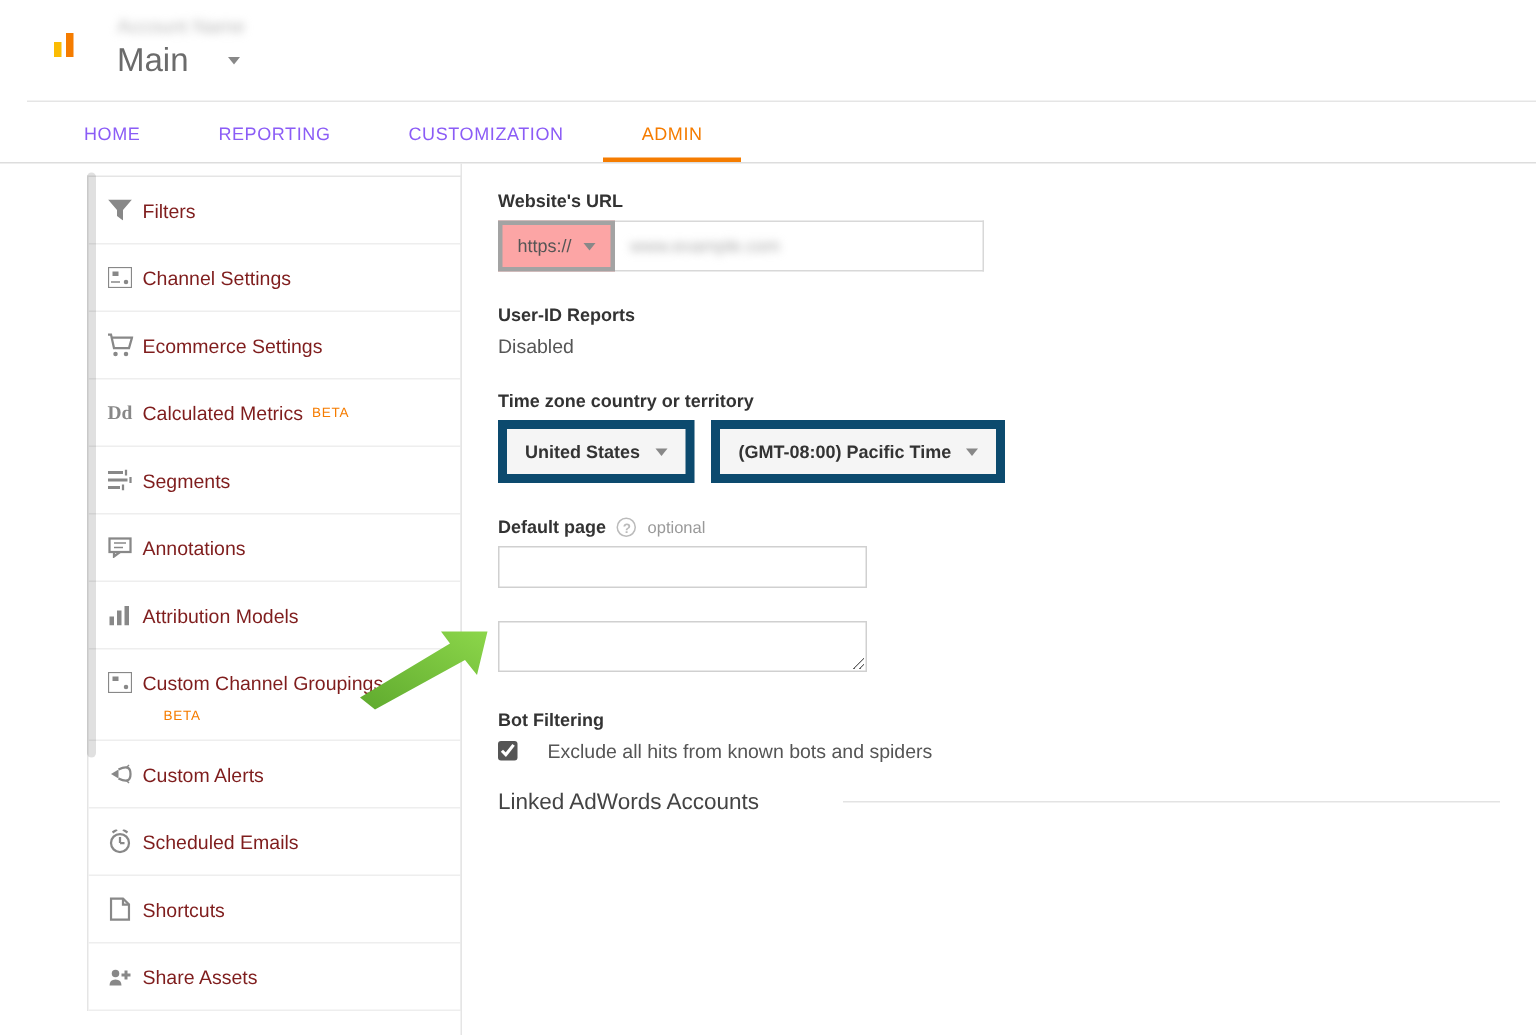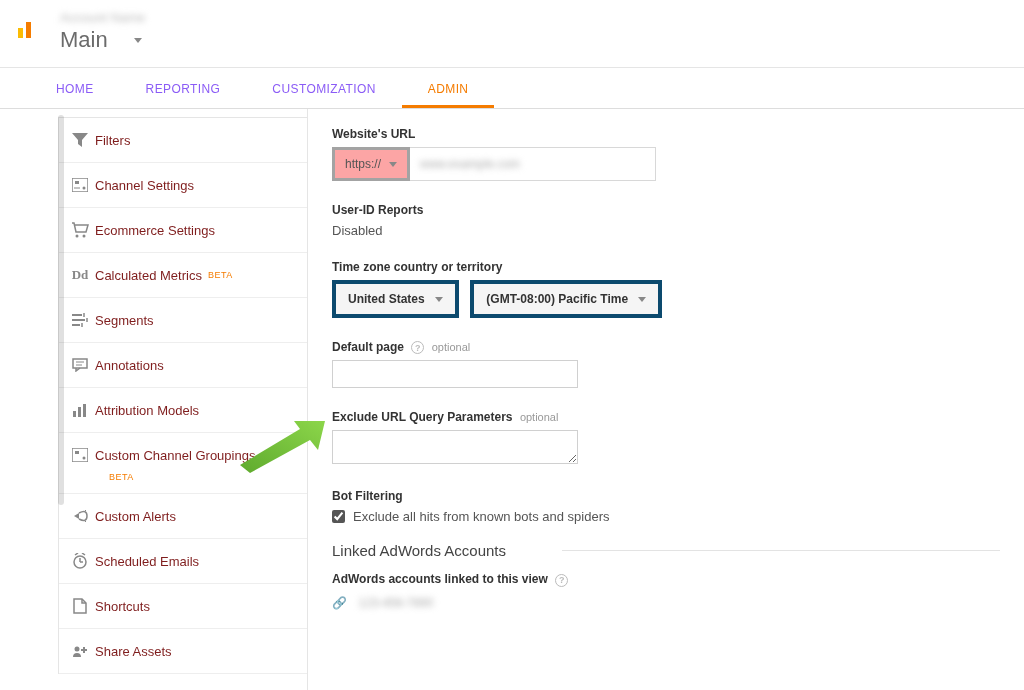--- a/index.html
+++ b/index.html
@@ -11,20 +11,21 @@
   width: 1024px;
   height: 690px;
   overflow: hidden;
 }
 .header {
   display: flex;
   align-items: center;
   padding: 10px 16px 14px;
   border-bottom: 1px solid #e5e5e5;
   background: #fff;
+  margin-left: 18px;
 }
 .logo {
   width: 24px; height: 24px;
   margin-right: 20px;
   margin-top: 6px;
   align-self: flex-start;
 }
 .account-block { flex: 1; }
 .account-name {
   color: #bbb;
@@ -164,21 +165,21 @@
 }
 .blurred-text {
   color: #aaa;
   filter: blur(3px);
   font-size: 12px;
 }
 .disabled-text { color: #555; font-size: 13px; }
 .dropdown-btn {
   display: inline-flex;
   align-items: center;
-  border: 4px solid #0c4a6e;
+  border: 6px solid #0c4a6e;
   background: #f5f5f5;
   padding: 8px 12px;
   font-size: 12px;
   font-weight: bold;
   color: #333;
   cursor: pointer;
   margin-right: 8px;
 }
 .dropdown-btn .caret-down { margin-left: 10px; }
 .text-input {
@@ -187,21 +188,21 @@
   height: 28px;
   padding: 4px 8px;
   font-size: 12px;
 }
 .textarea-input {
   border: 1px solid #d0d0d0;
   width: 246px;
   height: 34px;
   resize: both;
 }
-.checkbox-row { display: flex; align-items: center; }
+.checkbox-row { display: flex; align-items: center; gap: 12px; }
 .checkbox-row input { margin-right: 8px; accent-color: #555; }
 .section-heading {
   font-size: 15px;
   color: #444;
   display: flex;
   align-items: center;
   margin-top: 18px;
   margin-bottom: 12px;
   gap: 44px;
 }
@@ -422,49 +423,35 @@
     <div class="form-row">
       <span class="form-label">
         <span>Default page</span>
         <span class="help-icon">?</span>
         <span class="optional">optional</span>
       </span>
       <input class="text-input" type="text" style="">
     </div>
 
     <div class="form-row">
-      <span class="form-label">
-        <span>Exclude URL Query Parameters</span>
-        <span class="optional">optional</span>
-      </span>
       <textarea class="textarea-input" style=""></textarea>
     </div>
 
 
     <div class="form-row" style="margin-bottom:8px;">
       <span class="form-label">Bot Filtering</span>
       <label class="checkbox-row">
         <input type="checkbox" checked="" style="">
         <span>Exclude all hits from known bots and spiders</span>
       </label>
     </div>
 
     <div class="section-heading">
       <span>Linked AdWords Accounts</span>
       <span class="hr-line"></span>
-    </div>
-    <div class="form-row" style="margin-bottom:14px;">
-      <span class="sub-bold">
-        <span>AdWords accounts linked to this view</span>
-        <span class="help-icon">?</span>
-      </span>
-      <div style="margin-top:8px;">
-        <span class="link-chain">🔗</span>
-        <span class="blurred-text">123-456-7890</span>
-      </div>
     </div>
 
   </div>
 </div>
 
 <svg class="green-arrow" width="100" height="60">
   <defs>
     <linearGradient id="g1" x1="0" y1="1" x2="1" y2="0">
       <stop offset="0" stop-color="#5faa2e"></stop>
       <stop offset="1" stop-color="#8cd64a"></stop>

